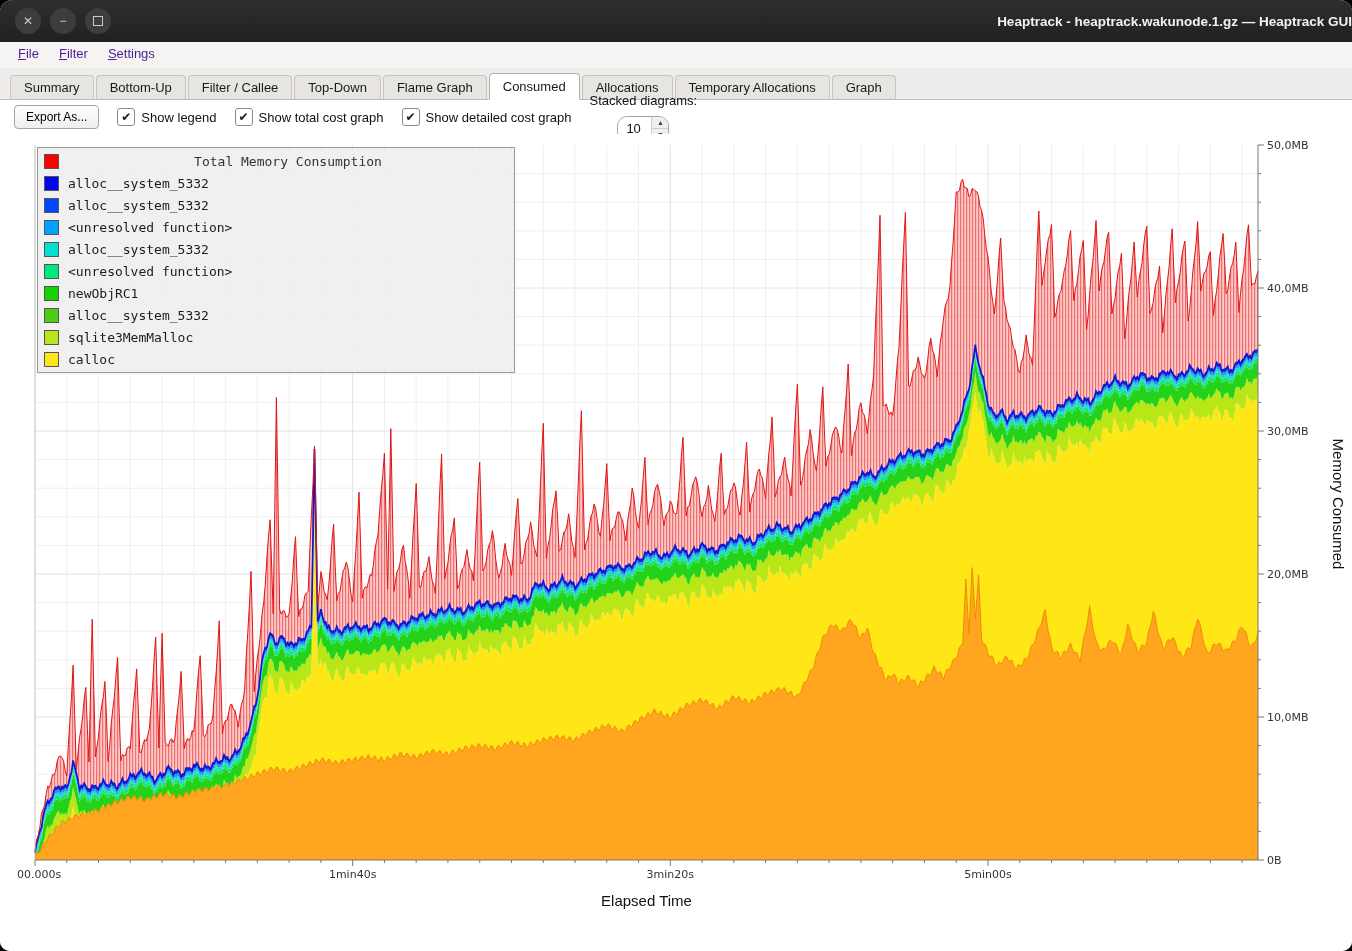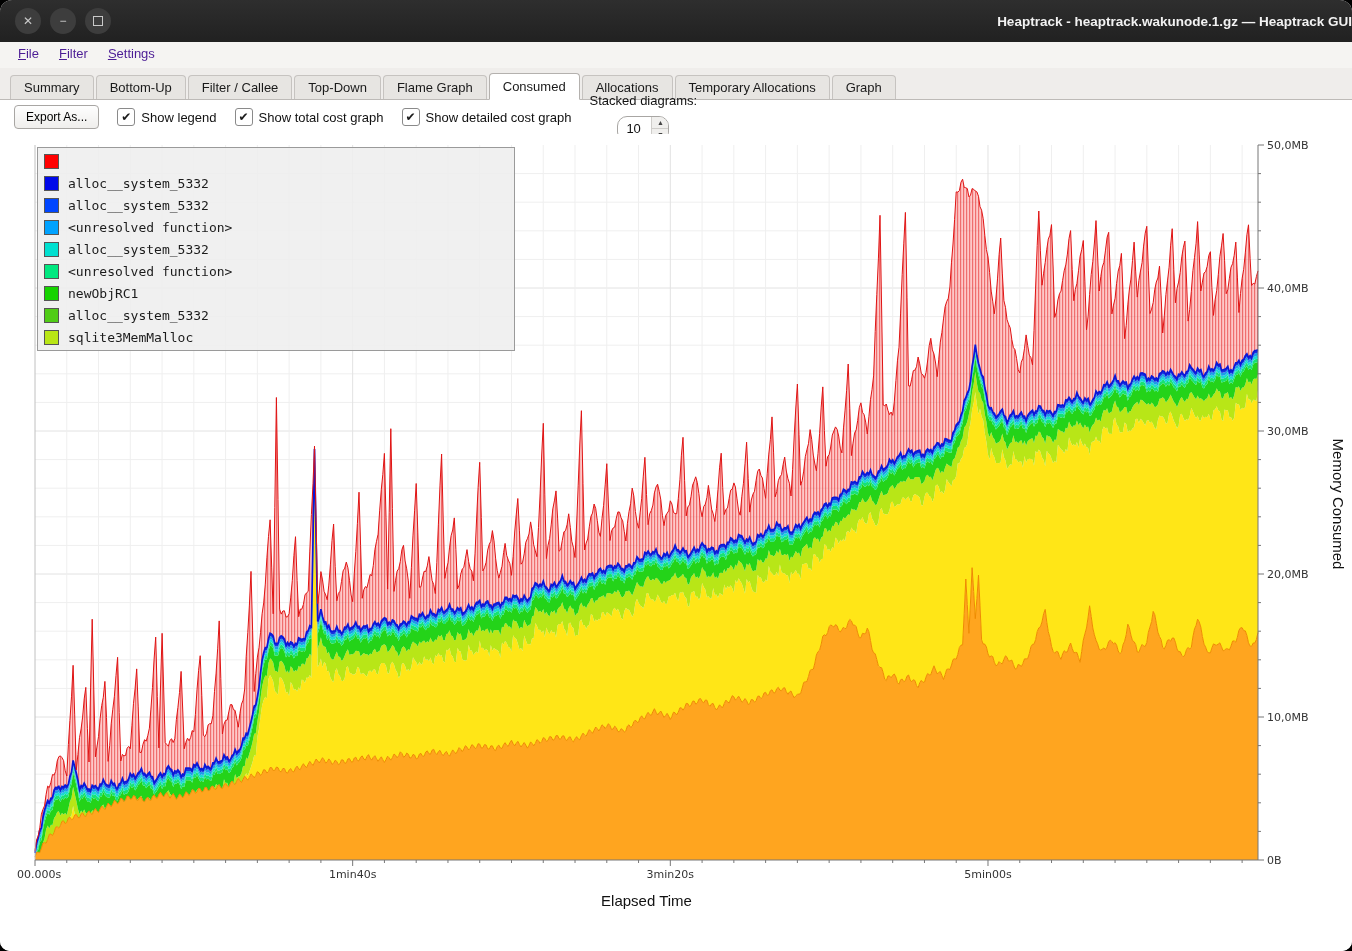--- a/index.html
+++ b/index.html
@@ -290,20 +290,21 @@
             <text x="1267" y="158" text-anchor="start" class="tick">40,0MB</text>
             <text x="1267" y="15" text-anchor="start" class="tick">50,0MB</text>
             <text x="646.5" y="772" text-anchor="middle" class="axis-title">Elapsed Time</text>
             <text x="1333" y="370" text-anchor="middle" class="axis-title" transform="rotate(90 1333 370)">Memory Consumed</text>
           </g>
         </svg>
       </div>
     <div class="legend">
       <div class="lrow">
         <span class="swatch" id="legend-title-swatch" style="background: rgb(255, 0, 0);"></span>
+        <span class="ltitle">Total Memory Consumption</span>
       </div>
       <div id="legend-entries">
           <div class="lrow">
             <span class="swatch" style="background: rgb(0, 8, 232);"></span>
             <span>alloc__system_5332</span>
           </div>
           <div class="lrow">
             <span class="swatch" style="background: rgb(0, 70, 255);"></span>
             <span>alloc__system_5332</span>
           </div>
@@ -324,17 +325,21 @@
             <span>newObjRC1</span>
           </div>
           <div class="lrow">
             <span class="swatch" style="background: rgb(80, 204, 22);"></span>
             <span>alloc__system_5332</span>
           </div>
           <div class="lrow">
             <span class="swatch" style="background: rgb(185, 230, 22);"></span>
             <span>sqlite3MemMalloc</span>
           </div>
+          <div class="lrow">
+            <span class="swatch" style="background: rgb(255, 230, 22);"></span>
+            <span>calloc</span>
+          </div>
         </div>
     </div>
   </div>
 
 </div>
 
 </body></html>

